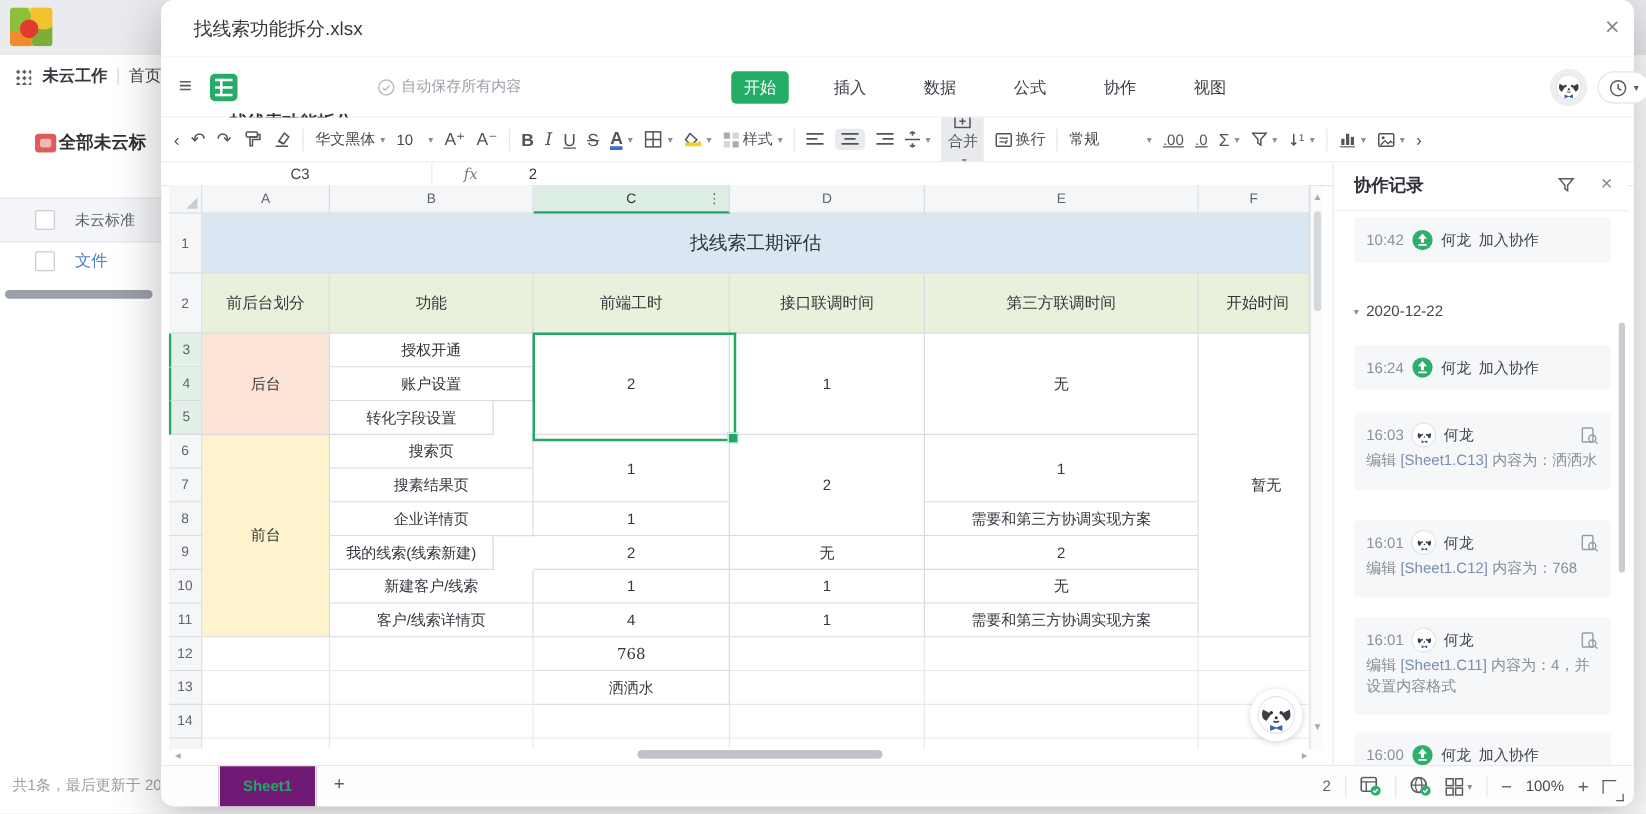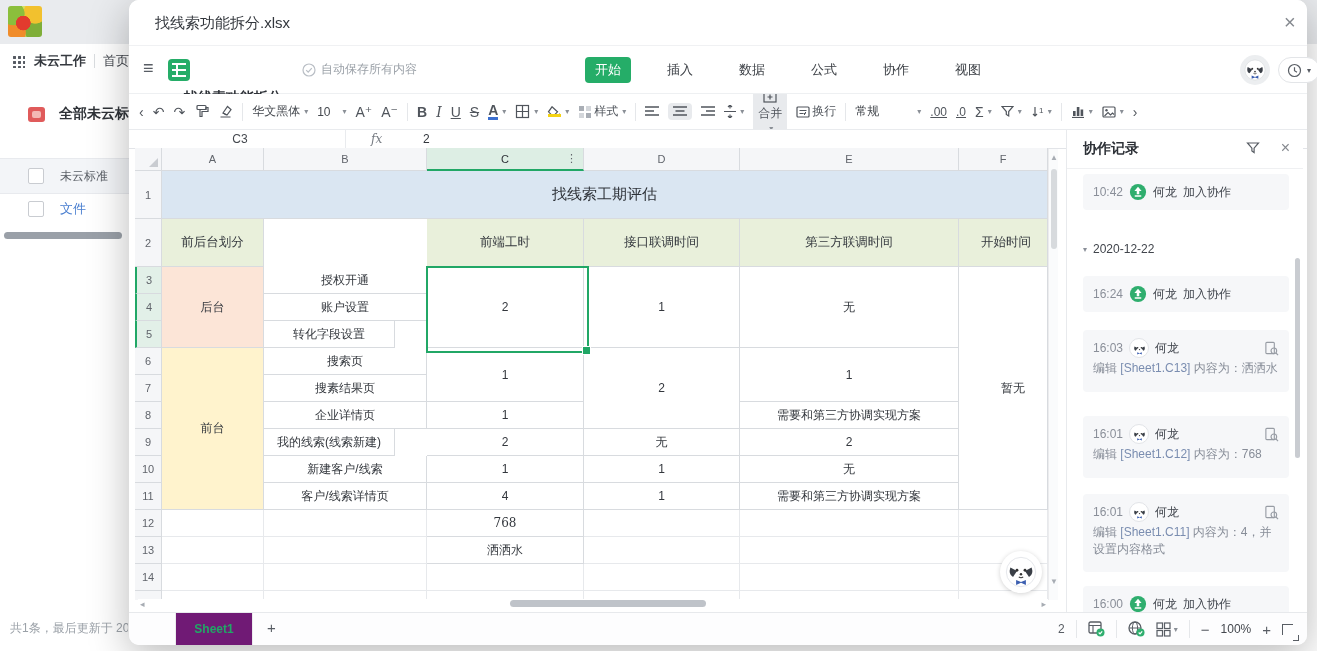--- a/index.html
+++ b/index.html
@@ -141,21 +141,21 @@
 <div class="stage">
 
   <div class="abs bg-topstrip"></div>
   <div class="abs bg-logo"></div>
   <div class="abs bg-nav flex" style="padding-left:12px;">
     <span class="apps-grid"></span>
     <span class="bg-brand" style="margin-left:9px;">未云工作</span>
     <span class="bg-sep"></span>
     <span class="bg-home">首页</span>
   </div>
-  <div class="abs flex" style="left:28px;top:105px;gap:14px;">
+  <div class="abs flex" style="left:28px;top:105px;gap:2px;">
     <span class="bg-section-icon"></span>
     <span class="bg-section-title">全部未云标</span>
   </div>
   <div class="abs bg-thead flex" style="padding-left:28px;gap:16px;">
     <span class="checkbox"></span>
     <span class="bg-thead-label">未云标准</span>
   </div>
   <div class="abs flex" style="left:28px;top:200px;gap:16px;">
     <span class="checkbox"></span>
     <span class="bg-file-link">文件</span>
@@ -386,20 +386,21 @@
     <div class="cell hdr" style="left:0;top:308px;width:27px;height:27px;">10</div>
     <div class="cell hdr" style="left:0;top:335px;width:27px;height:27px;">11</div>
     <div class="cell hdr" style="left:0;top:362px;width:27px;height:27px;">12</div>
     <div class="cell hdr" style="left:0;top:389px;width:27px;height:27px;">13</div>
     <div class="cell hdr" style="left:0;top:416px;width:27px;height:27px;">14</div>
     <div class="cell hdr" style="left:0;top:443px;width:27px;height:9px;border-bottom:none;"></div>
 
     <div class="cell serif sheet-title" style="left:27px;top:23px;width:886px;height:48px;">找线索工期评估</div>
 
     <div class="cell serif h2" style="left:27px;top:71px;width:102px;height:48px;">前后台划分</div>
+    <div class="cell serif h2" style="left:129px;top:71px;width:163px;height:48px;">功能</div>
     <div class="cell serif h2" style="left:292px;top:71px;width:157px;height:48px;">前端工时</div>
     <div class="cell serif h2" style="left:449px;top:71px;width:156px;height:48px;">接口联调时间</div>
     <div class="cell serif h2" style="left:605px;top:71px;width:219px;height:48px;">第三方联调时间</div>
     <div class="cell serif h2" style="left:824px;top:71px;width:89px;height:48px;justify-content:flex-start;padding-left:22px;">开始时间</div>
 
     <div class="cell serif bg-salmon" style="left:27px;top:119px;width:102px;height:81px;">后台</div>
     <div class="cell serif bg-yellow" style="left:27px;top:200px;width:102px;height:162px;">前台</div>
 
     <div class="cell" style="left:129px;top:119px;width:163px;height:27px;">授权开通</div>
     <div class="cell" style="left:129px;top:146px;width:163px;height:27px;">账户设置</div>

